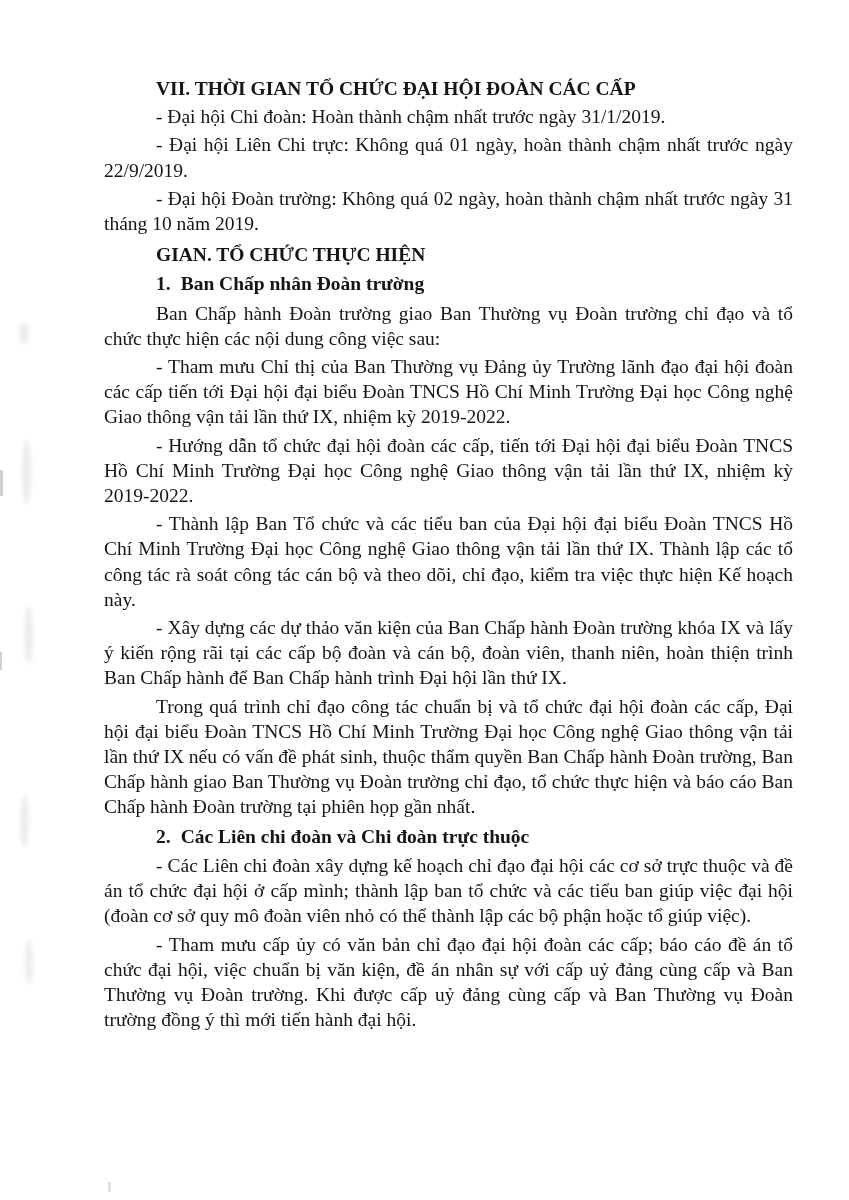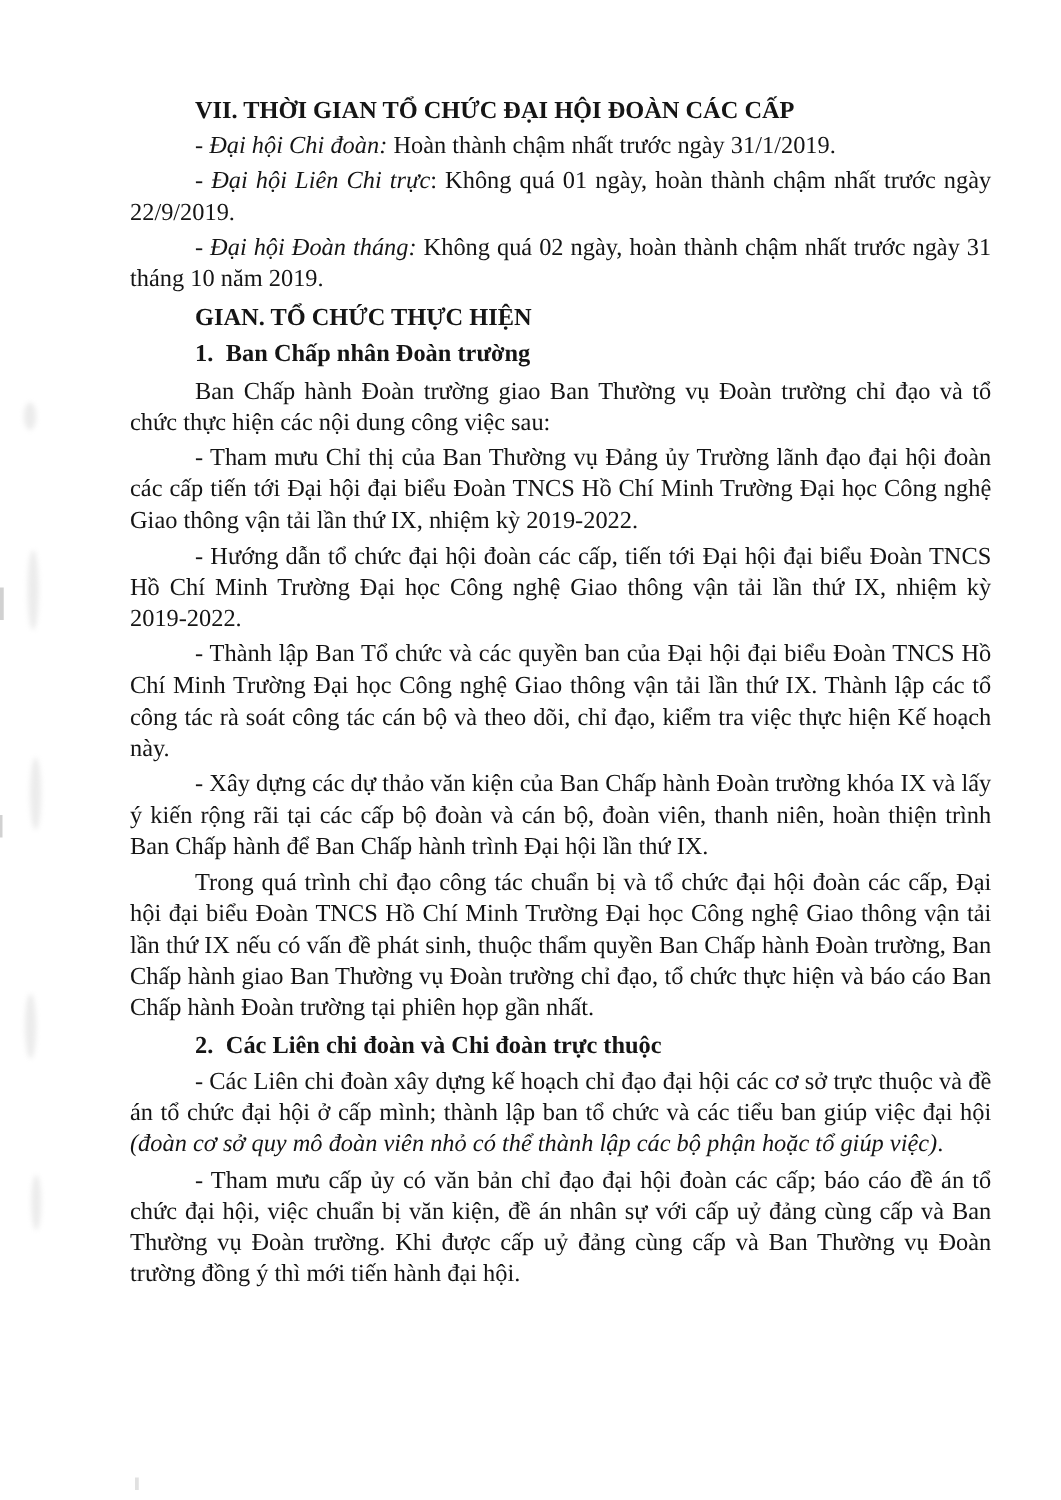--- a/index.html
+++ b/index.html
@@ -19,21 +19,21 @@
     color: #151515;
     font-size: 19.5px;
     line-height: 25.2px;
     text-align: justify;
   }
   .content p { margin: 0 0 3px 0; text-indent: 52px; }
   .h1 { font-weight: 700; margin-top: 6px !important; }
   .h1.first { margin-top: 0 !important; }
   .h2 { font-weight: 700; margin-top: 4px !important; margin-bottom: 4px !important; }
   .num { margin-right: 10px; }
-  .i { font-style: italic; }
+  .i { }
   
   .smudge {
     position: absolute;
     background: #c4c4c4;
     opacity: 0.32;
     border-radius: 50%;
     filter: blur(2px);
   }
   .tick {
     position: absolute;
@@ -47,33 +47,33 @@
 <div class="page">
 
   <div class="content">
 
     <p class="h1 first"><span>VII. THỜI GIAN TỔ CHỨC ĐẠI HỘI ĐOÀN CÁC CẤP</span></p>
 
     <p><span class="i">- Đại hội Chi đoàn:</span><span> Hoàn thành chậm nhất trước ngày 31/1/2019.</span></p>
 
     <p><span class="i">- Đại hội Liên Chi trực</span><span>: Không quá 01 ngày, hoàn thành chậm nhất trước ngày 22/9/2019.</span></p>
 
-    <p><span class="i">- Đại hội Đoàn tháng:</span><span> Không quá 02 ngày, hoàn thành chậm nhất trước ngày 31 tháng 10 năm 2019.</span></p>
+    <p><span class="i">- Đại hội Đoàn trường:</span><span> Không quá 02 ngày, hoàn thành chậm nhất trước ngày 31 tháng 10 năm 2019.</span></p>
 
     <p class="h1"><span>GIAN. TỔ CHỨC THỰC HIỆN</span></p>
 
     <p class="h2"><span class="num">1.</span><span>Ban Chấp nhân Đoàn trường</span></p>
 
     <p><span>Ban Chấp hành Đoàn trường giao Ban Thường vụ Đoàn trường chỉ đạo và tổ chức thực hiện các nội dung công việc sau:</span></p>
 
     <p><span>- Tham mưu Chỉ thị của Ban Thường vụ Đảng ủy Trường lãnh đạo đại hội đoàn các cấp tiến tới Đại hội đại biểu Đoàn TNCS Hồ Chí Minh Trường Đại học Công nghệ Giao thông vận tải lần thứ IX, nhiệm kỳ 2019-2022.</span></p>
 
     <p><span>- Hướng dẫn tổ chức đại hội đoàn các cấp, tiến tới Đại hội đại biểu Đoàn TNCS Hồ Chí Minh Trường Đại học Công nghệ Giao thông vận tải lần thứ IX, nhiệm kỳ 2019-2022.</span></p>
 
-    <p><span>- Thành lập Ban Tổ chức và các quyền ban của Đại hội đại biểu Đoàn TNCS Hồ Chí Minh Trường Đại học Công nghệ Giao thông vận tải lần thứ IX. Thành lập các tổ công tác rà soát công tác cán bộ và theo dõi, chỉ đạo, kiểm tra việc thực hiện Kế hoạch này.</span></p>
+    <p><span>- Thành lập Ban Tổ chức và các tiểu ban của Đại hội đại biểu Đoàn TNCS Hồ Chí Minh Trường Đại học Công nghệ Giao thông vận tải lần thứ IX. Thành lập các tổ công tác rà soát công tác cán bộ và theo dõi, chỉ đạo, kiểm tra việc thực hiện Kế hoạch này.</span></p>
 
 
     <p><span>- Xây dựng các dự thảo văn kiện của Ban Chấp hành Đoàn trường khóa IX và lấy ý kiến rộng rãi tại các cấp bộ đoàn và cán bộ, đoàn viên, thanh niên, hoàn thiện trình Ban Chấp hành để Ban Chấp hành trình Đại hội lần thứ IX.</span></p>
 
 
     <p><span>Trong quá trình chỉ đạo công tác chuẩn bị và tổ chức đại hội đoàn các cấp, Đại hội đại biểu Đoàn TNCS Hồ Chí Minh Trường Đại học Công nghệ Giao thông vận tải lần thứ IX nếu có vấn đề phát sinh, thuộc thẩm quyền Ban Chấp hành Đoàn trường, Ban Chấp hành giao Ban Thường vụ Đoàn trường chỉ đạo, tổ chức thực hiện và báo cáo Ban Chấp hành Đoàn trường tại phiên họp gần nhất.</span></p>
 
     <p class="h2"><span class="num">2.</span><span>Các Liên chi đoàn và Chi đoàn trực thuộc</span></p>
 
     <p><span>- Các Liên chi đoàn xây dựng kế hoạch chỉ đạo đại hội các cơ sở trực thuộc và đề án tổ chức đại hội ở cấp mình; thành lập ban tổ chức và các tiểu ban giúp việc đại hội </span><span class="i">(đoàn cơ sở quy mô đoàn viên nhỏ có thể thành lập các bộ phận hoặc tổ giúp việc)</span><span>.</span></p>

